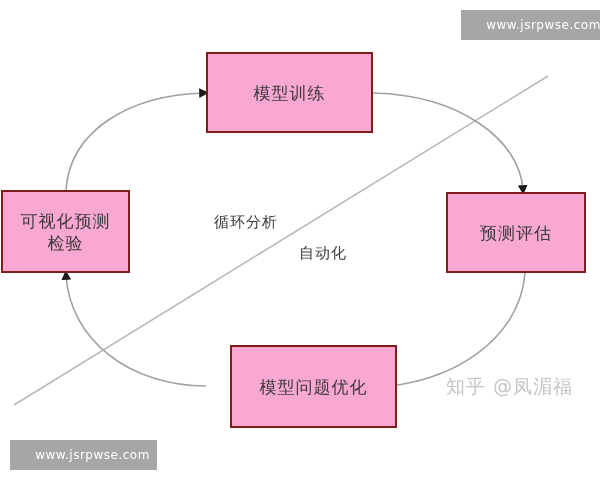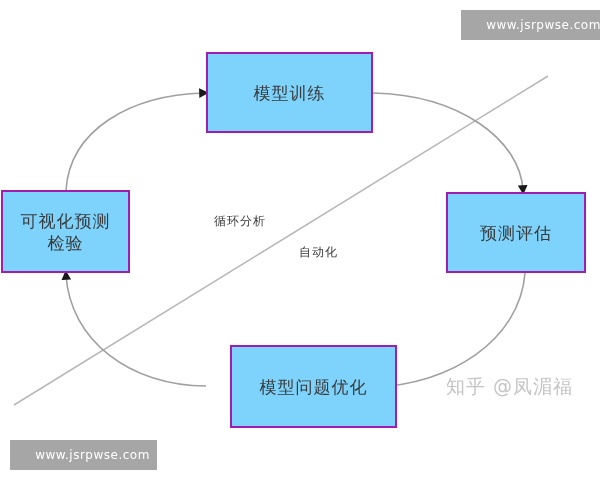--- a/index.html
+++ b/index.html
@@ -15,41 +15,41 @@
       font-family: "DejaVu Serif", "Liberation Serif", serif;
     }
     .canvas {
       position: absolute;
       left: 0; top: 0;
       width: 600px; height: 480px;
     }
     .node {
       position: absolute;
       box-sizing: border-box;
-      border: 2px solid #a21caf;
-      background: #7dd3fc;
+      border: 2px solid #7f1d1d;
+      background: #f9a8d4;
       display: flex;
       align-items: center;
       justify-content: center;
       text-align: center;
       color: #3a3a3a;
       font-size: 17px;
       line-height: 22px;
       letter-spacing: 1px;
     }
     .node span { display: block; }
     .node-top    { left: 206px; top: 52px;  width: 167px; height: 81px; }
     .node-left   { left: 1px;   top: 190px; width: 129px; height: 83px; flex-direction: column; }
     .node-right  { left: 446px; top: 192px; width: 140px; height: 81px; text-align: right; }
     .node-bottom { left: 206px; top: 345px; width: 167px; height: 83px; margin-left: 24px; }
 
     .label {
       position: absolute;
       color: #3a3a3a;
-      font-size: 12px;
+      font-size: 15px;
       letter-spacing: 1px;
       white-space: nowrap;
     }
     .label-cycle { left: 214px; top: 213px; }
     .label-auto  { left: 299px; top: 244px; }
 
     .credit {
       position: absolute;
       left: 426px; top: 374px;
       color: #c4c4c4;

